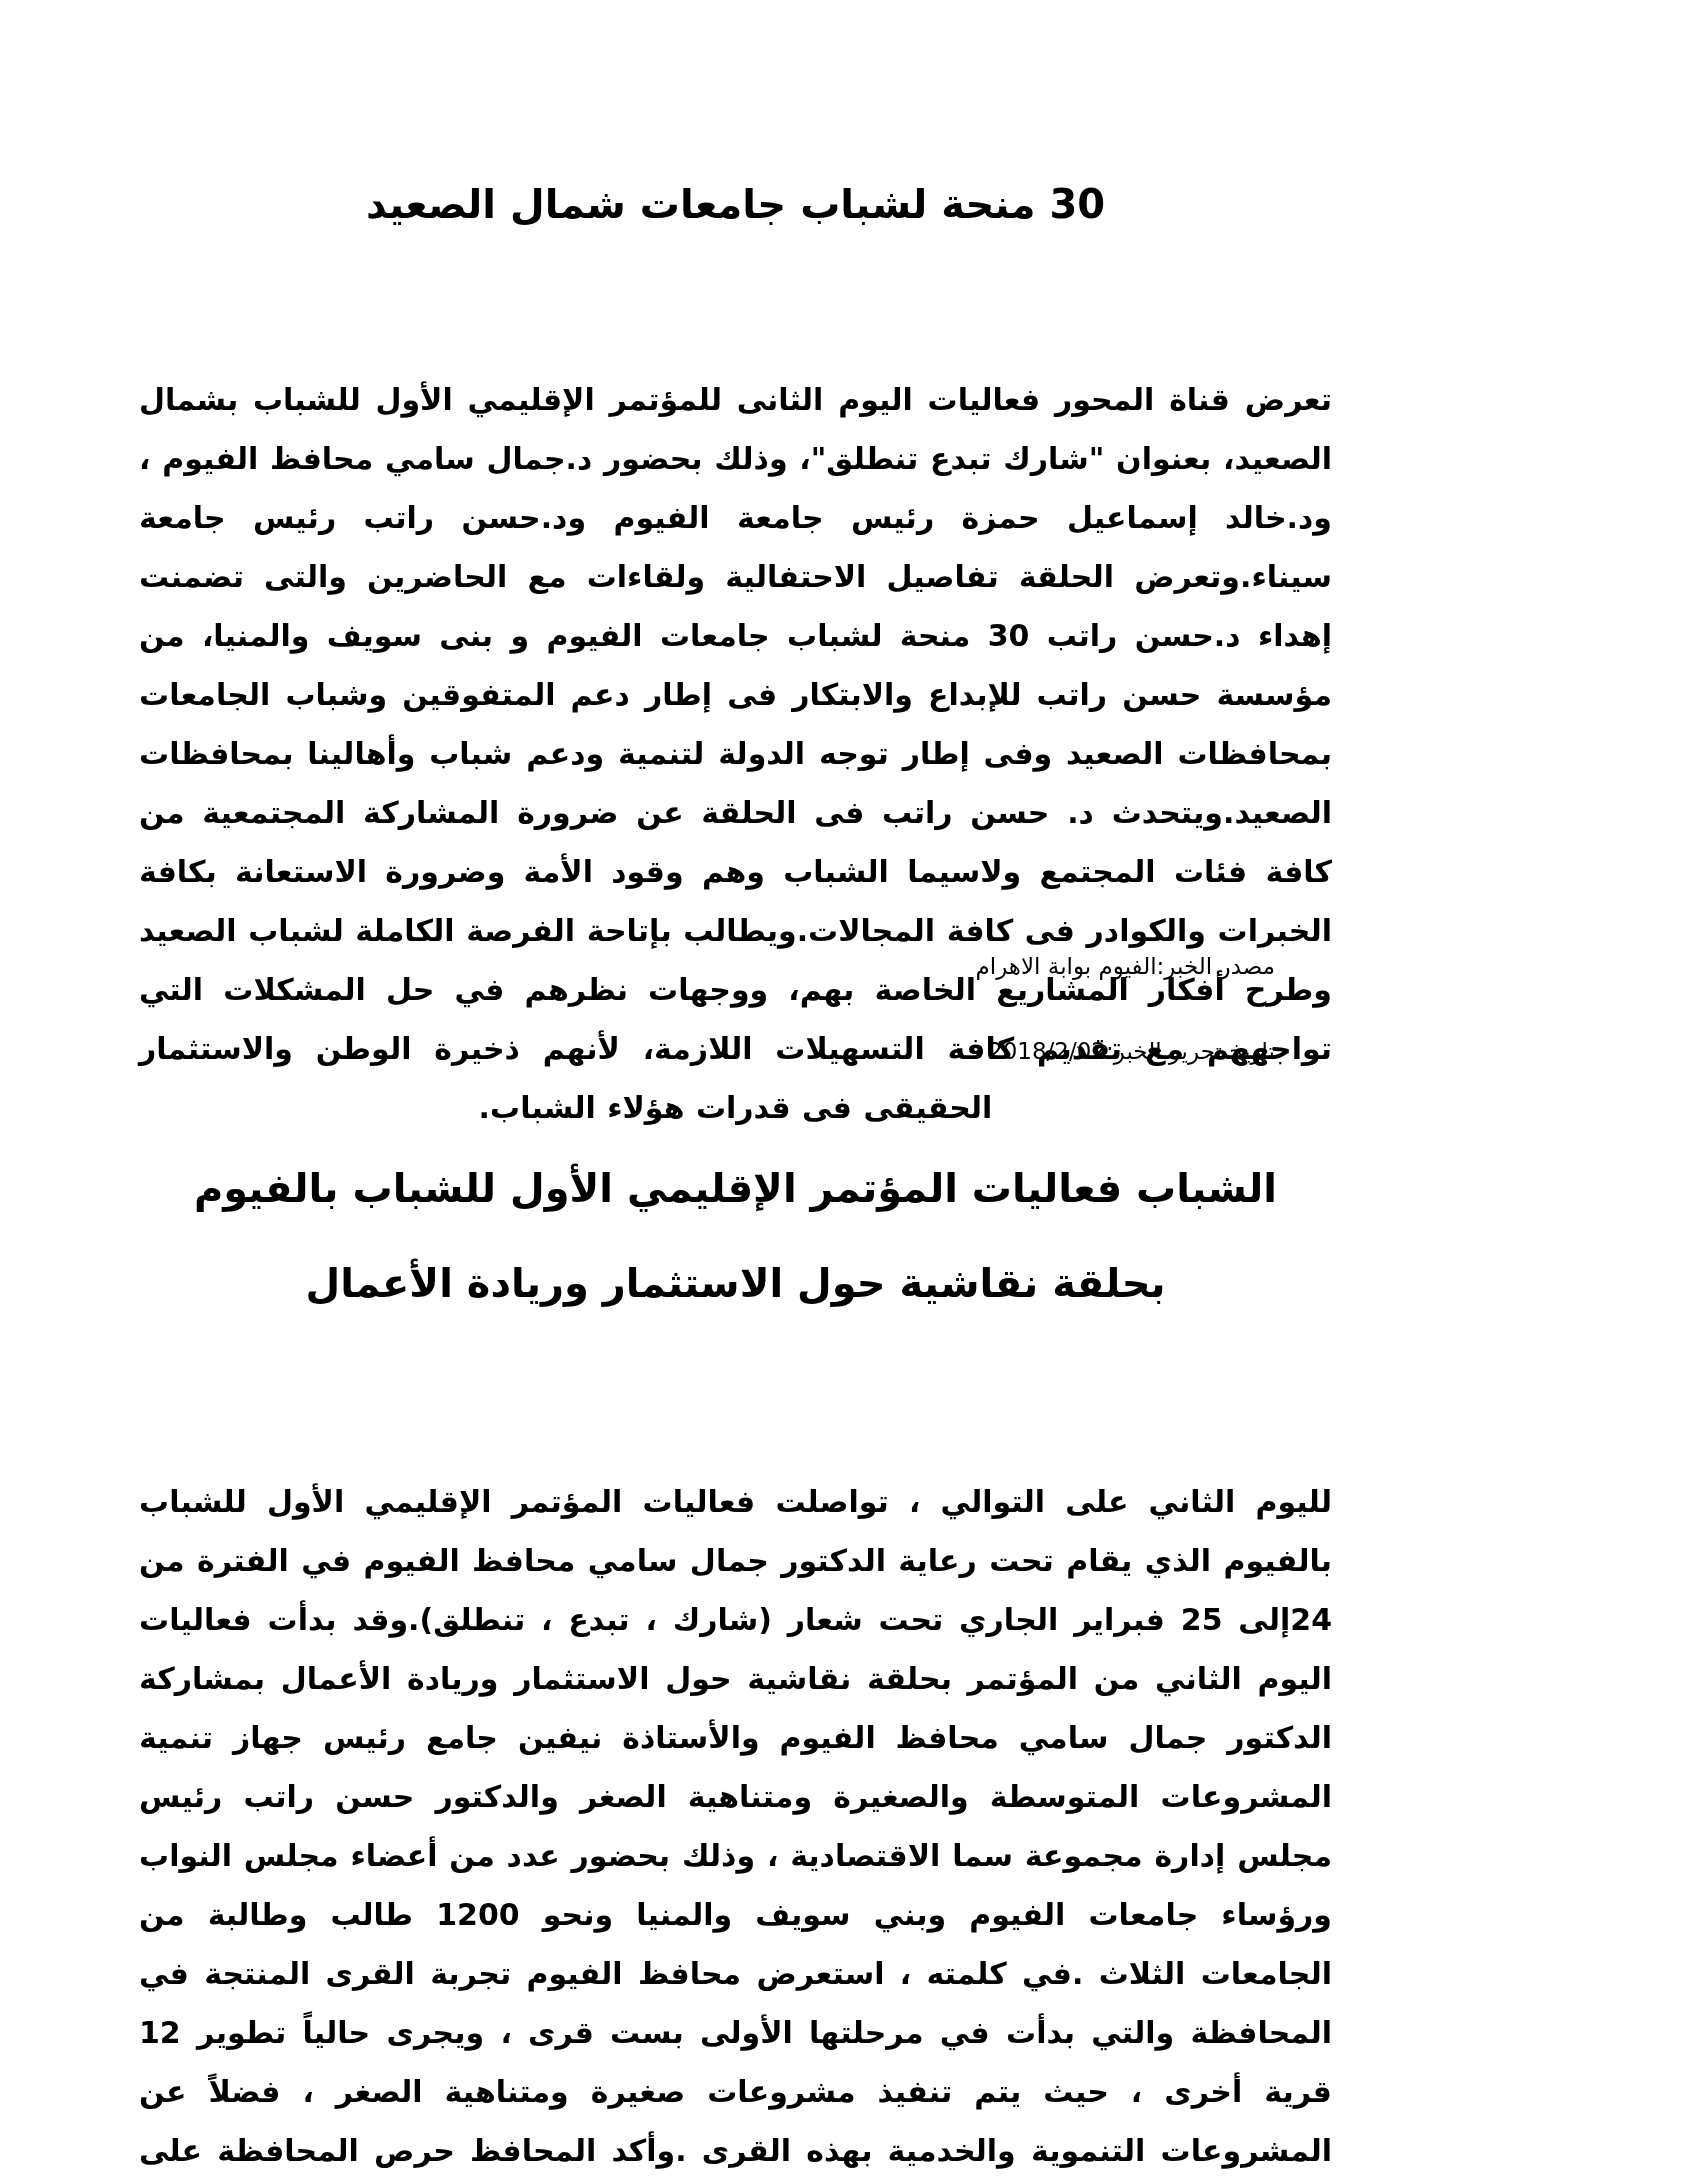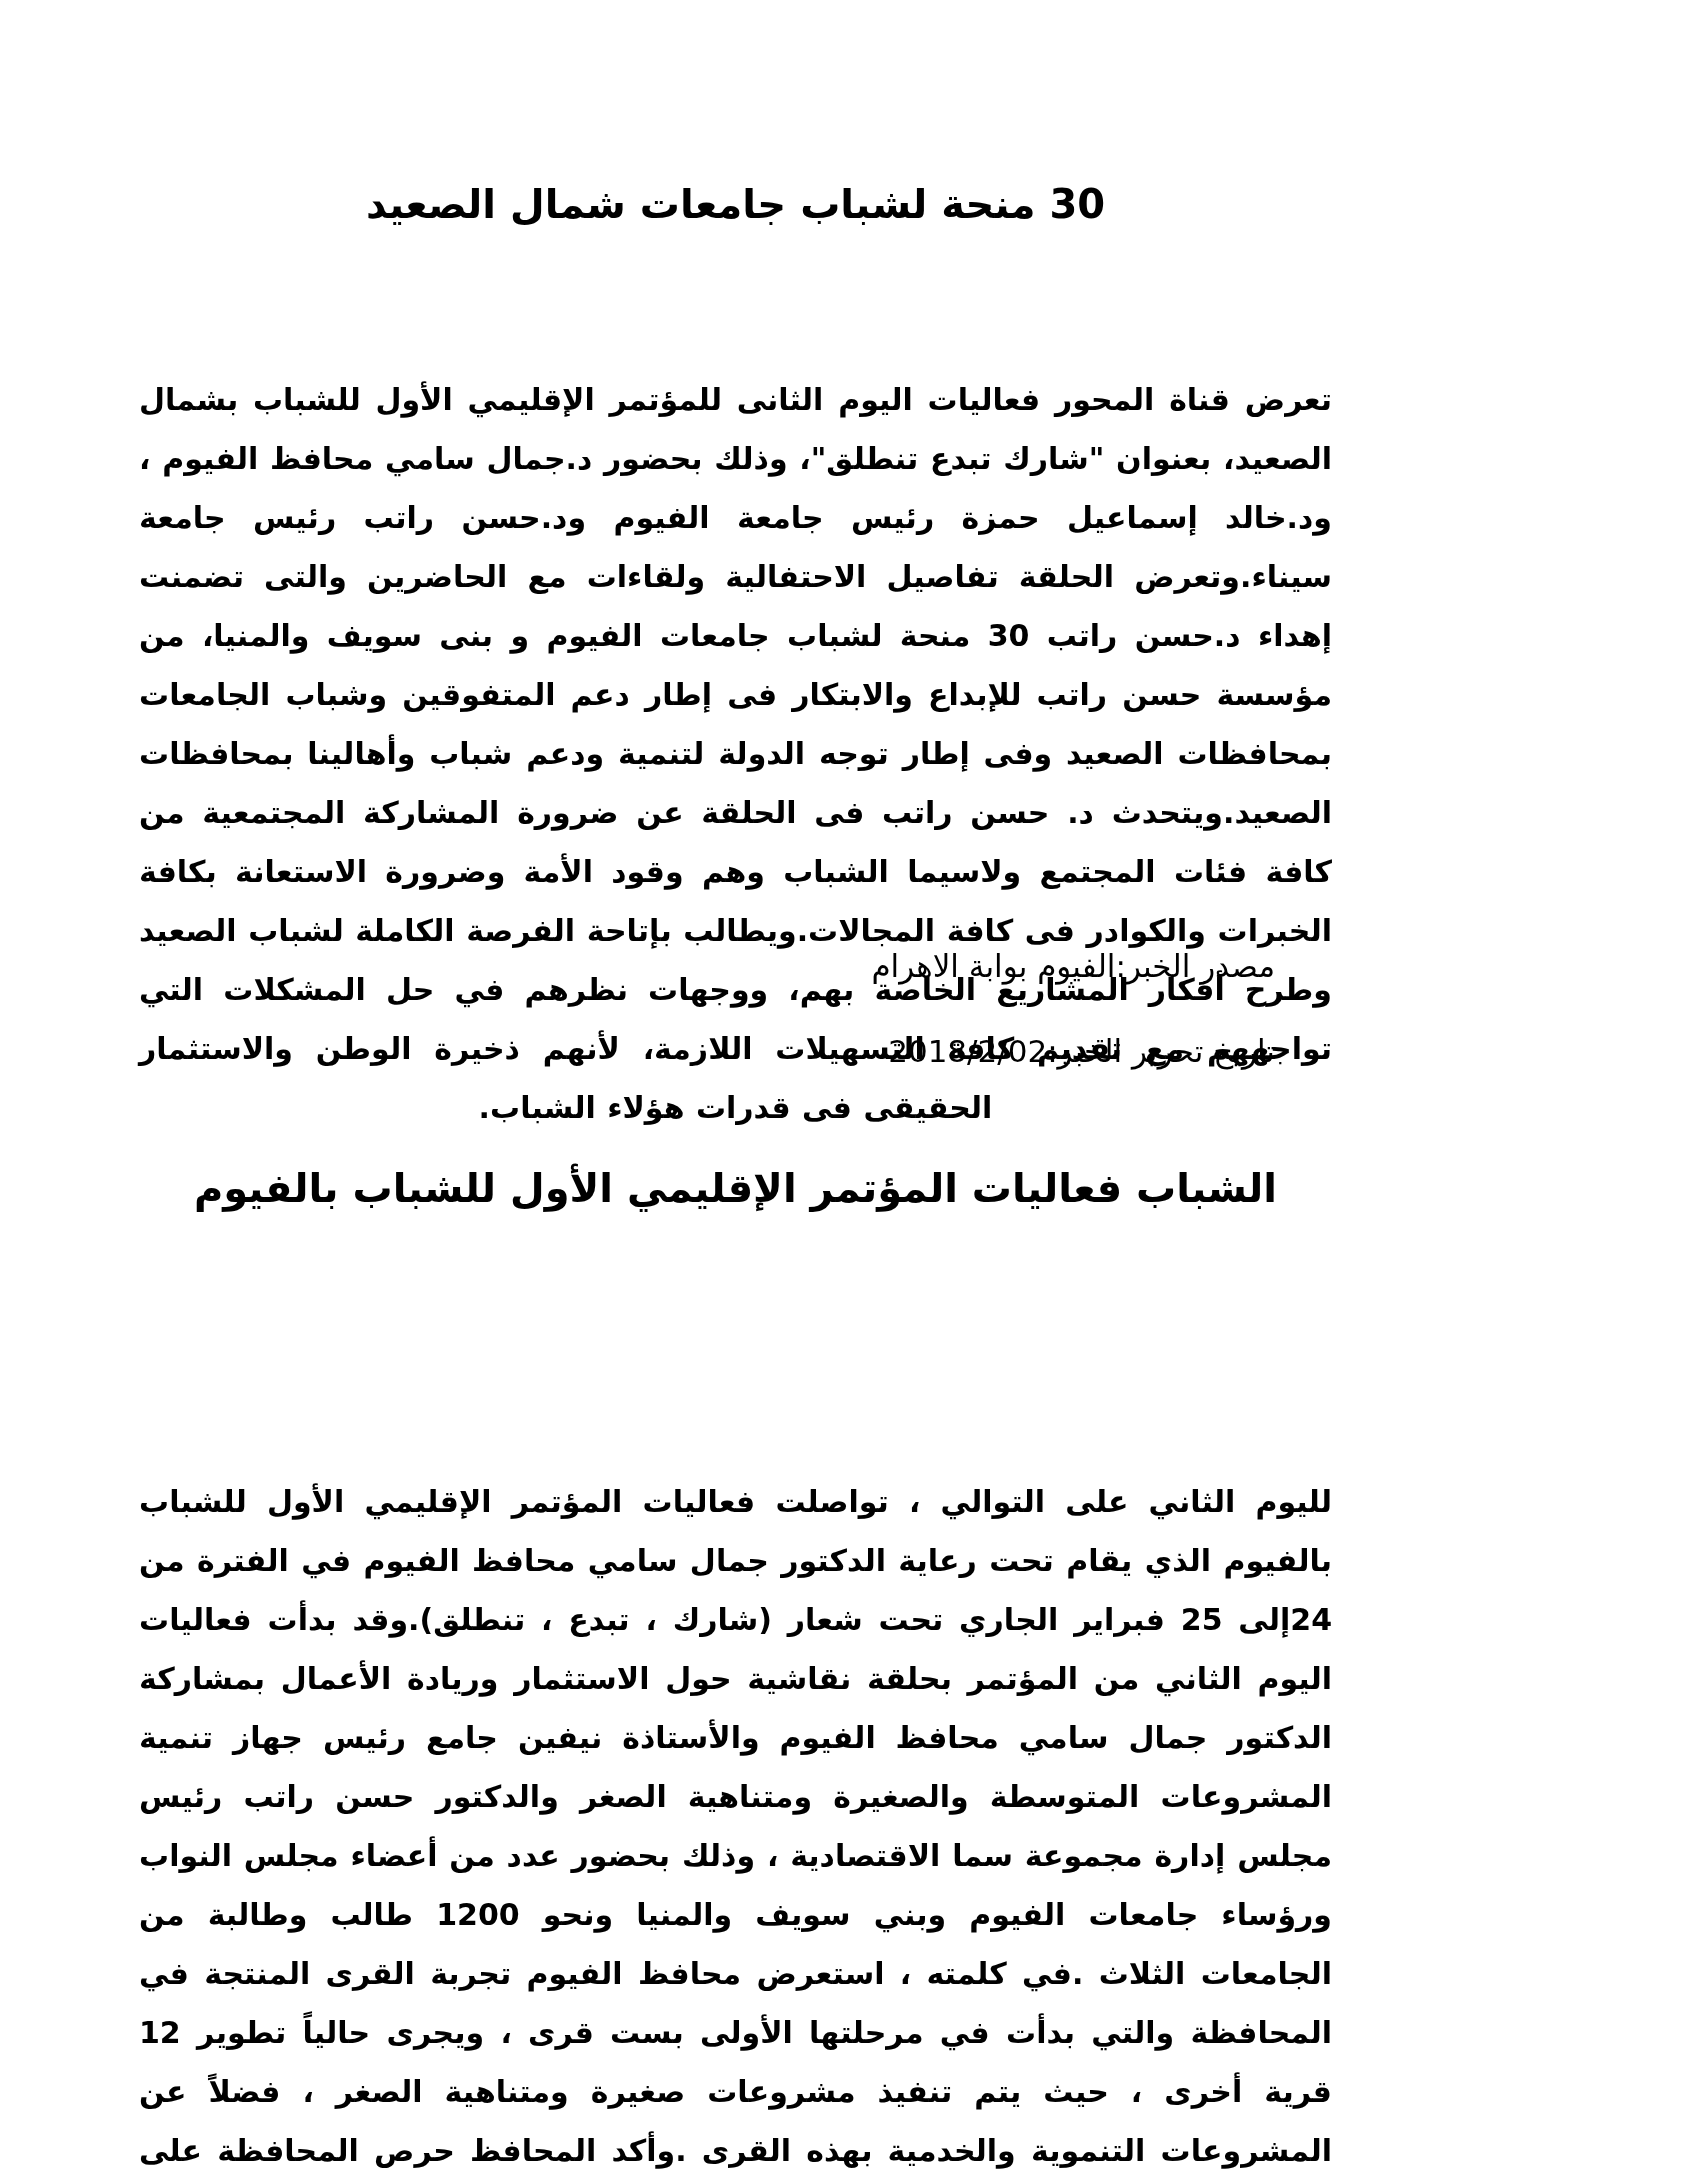--- a/index.html
+++ b/index.html
@@ -45,21 +45,21 @@
     word-spacing: 1px;
     font-weight: bold;
   }
   #article1-body { top: 370px; }
   .metaline {
     position: absolute;
     left: 139px;
     right: 201px;
     direction: rtl;
     text-align: right;
-    font-size: 31px;
+    font-size: 23px;
     line-height: 46px;
   }
   #article1-source { top: 943px; }
   #article1-date   { top: 1028px; }
   #article2-title-line1 { top: 1160px; }
   #article2-title-line2 { top: 1255px; }
   #article2-body { top: 1472px; }
 </style>
 </head>
 <body>
@@ -69,17 +69,18 @@
   <div id="article1-title" class="headline">30 منحة لشباب جامعات شمال الصعيد</div>
 
   <div id="article1-body" class="bodypar">تعرض قناة المحور فعاليات اليوم الثانى للمؤتمر الإقليمي الأول للشباب بشمال الصعيد، بعنوان "شارك تبدع تنطلق"، وذلك بحضور د.جمال سامي محافظ الفيوم ، ود.خالد إسماعيل حمزة رئيس جامعة الفيوم ود.حسن راتب رئيس جامعة سيناء.وتعرض الحلقة تفاصيل الاحتفالية ولقاءات مع الحاضرين والتى تضمنت إهداء د.حسن راتب 30 منحة لشباب جامعات الفيوم و بنى سويف والمنيا، من مؤسسة حسن راتب للإبداع والابتكار فى إطار دعم المتفوقين وشباب الجامعات بمحافظات الصعيد وفى إطار توجه الدولة لتنمية ودعم شباب وأهالينا بمحافظات الصعيد.ويتحدث د. حسن راتب فى الحلقة عن ضرورة المشاركة المجتمعية من كافة فئات المجتمع ولاسيما الشباب وهم وقود الأمة وضرورة الاستعانة بكافة الخبرات والكوادر فى كافة المجالات.ويطالب بإتاحة الفرصة الكاملة لشباب الصعيد وطرح أفكار المشاريع الخاصة بهم، ووجهات نظرهم في حل المشكلات التي تواجههم مع تقديم كافة التسهيلات اللازمة، لأنهم ذخيرة الوطن والاستثمار الحقيقى فى قدرات هؤلاء الشباب.</div>
 
   <div id="article1-source" class="metaline">مصدر الخبر:الفيوم بوابة الاهرام</div>
 
   <div id="article1-date" class="metaline">تاريخ تحرير الخبر:2018/2/02</div>
 
   <div id="article2-title-line1" class="headline">الشباب فعاليات المؤتمر الإقليمي الأول للشباب بالفيوم</div>
 
+  <div id="article2-title-line2" class="headline">بحلقة نقاشية حول الاستثمار وريادة الأعمال</div>
 
   <div id="article2-body" class="bodypar">لليوم الثاني على التوالي ، تواصلت فعاليات المؤتمر الإقليمي الأول للشباب بالفيوم الذي يقام تحت رعاية الدكتور جمال سامي محافظ الفيوم في الفترة من  24إلى 25 فبراير الجاري تحت شعار (شارك ، تبدع ، تنطلق).وقد بدأت فعاليات اليوم الثاني من المؤتمر بحلقة نقاشية حول الاستثمار وريادة الأعمال بمشاركة الدكتور جمال سامي محافظ الفيوم والأستاذة نيفين جامع رئيس جهاز تنمية المشروعات المتوسطة والصغيرة ومتناهية الصغر والدكتور حسن راتب رئيس مجلس إدارة مجموعة سما الاقتصادية ، وذلك بحضور عدد من أعضاء مجلس النواب ورؤساء جامعات الفيوم وبني سويف والمنيا ونحو 1200 طالب وطالبة من الجامعات الثلاث .في كلمته ، استعرض محافظ الفيوم تجربة القرى المنتجة في المحافظة والتي بدأت في مرحلتها الأولى بست قرى ، ويجرى حالياً تطوير 12 قرية أخرى ، حيث يتم تنفيذ مشروعات صغيرة ومتناهية الصغر ، فضلاً عن المشروعات التنموية والخدمية بهذه القرى .وأكد المحافظ حرص المحافظة على دعم الشباب والاستفادة من آرائهم وأفكارهم البناءة والتعرف على القضايا المجتمعية وتنفيذ</div>
 
 </div>
 
 
 </body></html>

